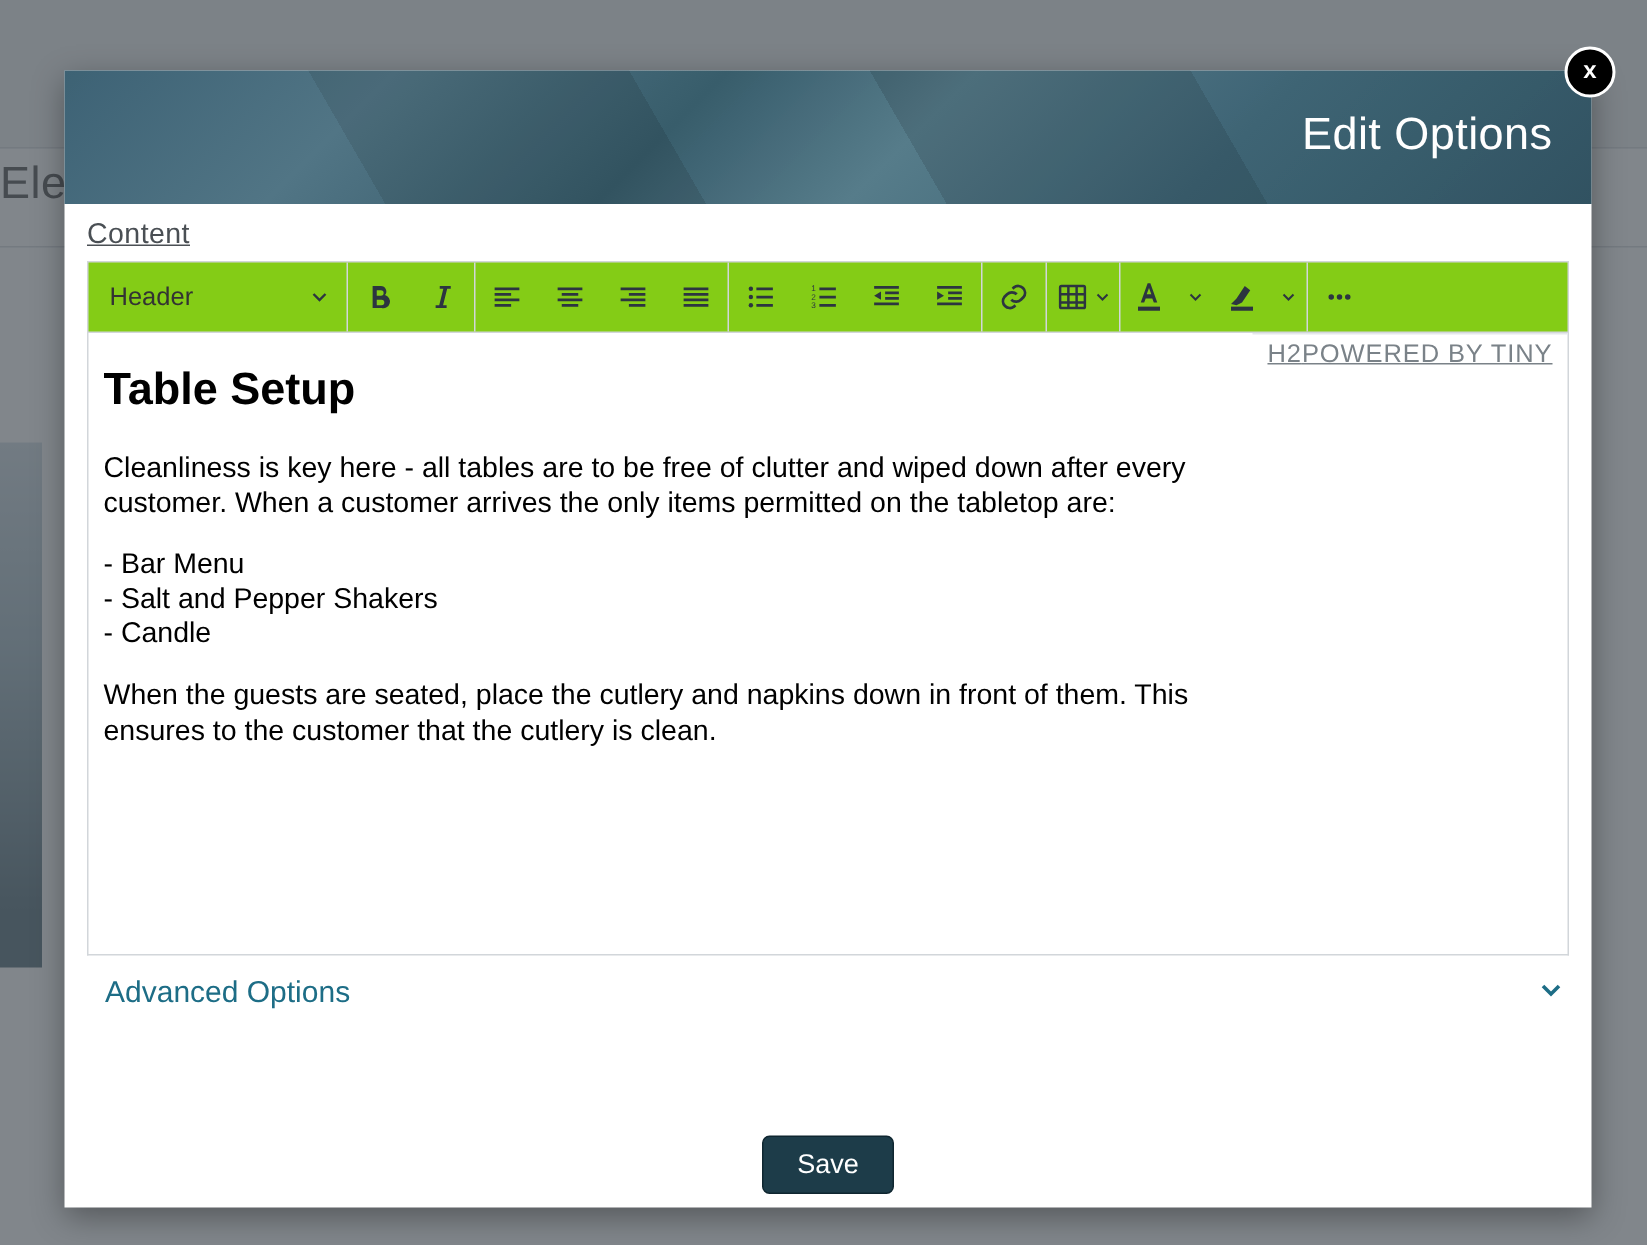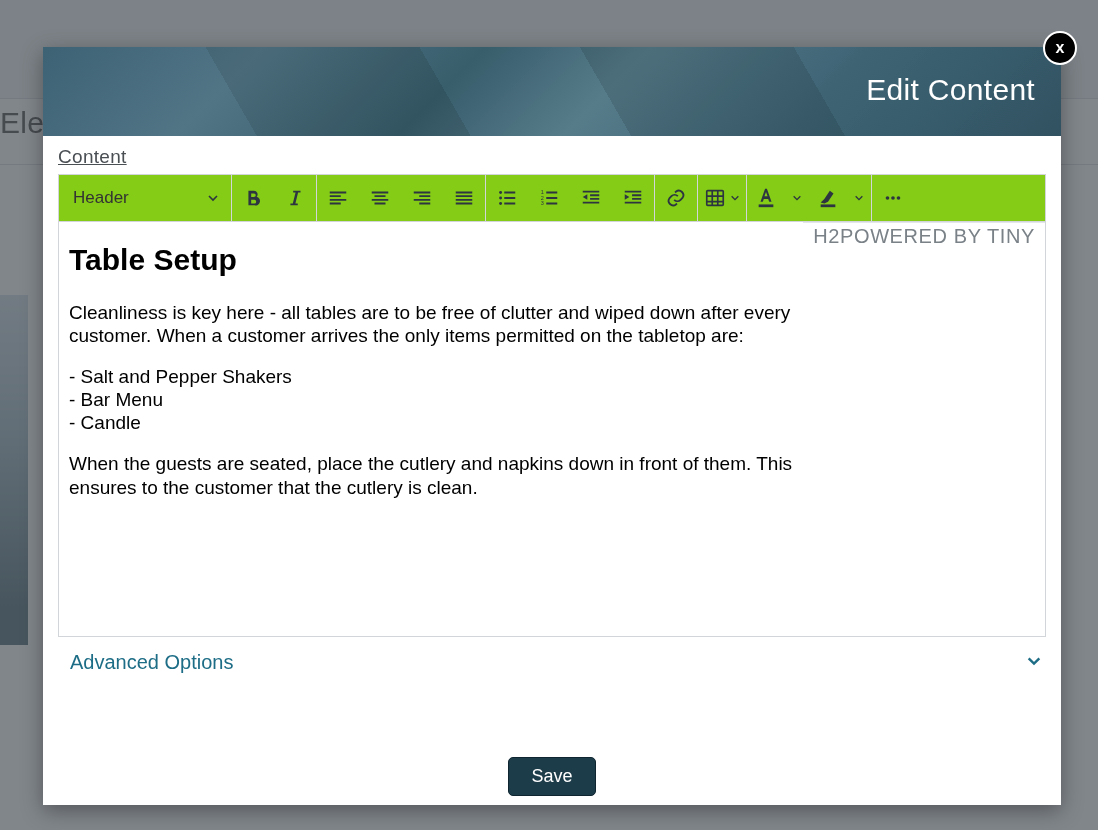--- a/index.html
+++ b/index.html
@@ -46,21 +46,21 @@
   .tb-with-chev-narrow { width: 38px; }
   .tb-chev-alone { width: 24px; }
 
   
   .editor-frame { border: 1px solid #d2d6da; border-top: none; height: 415px; display: flex; }
   .editor-content { flex: 1; padding: 20px 10px 10px 10px; font-size: 19px; color: #000; line-height: 1.22; }
   .editor-content h2 { font-size: 30px; font-weight: 800; margin-bottom: 22px; }
   .editor-content p { margin-bottom: 18px; }
   .editor-content .tight { margin-bottom: 0; }
   .editor-statusbar { height: 27px; border-top: 1px solid #e4e7ea; display: flex; align-items: center;
-                      justify-content: space-between; padding: 0 10px; font-size: 20px; color: #7a8288; letter-spacing: .6px; }
+                      justify-content: space-between; padding: 0 10px; font-size: 17px; color: #7a8288; letter-spacing: .6px; text-decoration: underline; }
 
   
   .adv-row { display: flex; justify-content: space-between; align-items: center; padding: 14px 4px 10px 12px;
              color: #1d6d86; font-size: 20px; cursor: pointer; gap: 36px; }
 
   
   .save-row { position: absolute; bottom: 9px; left: 0; right: 0; display: flex; justify-content: center; align-items: center; }
   .save-btn { background: #1d3c49; color: #fff; border: 1px solid #0f2630; border-radius: 5px;
               padding: 8px 22px; font-size: 18px; cursor: pointer; }
 
@@ -77,21 +77,21 @@
   <div class="bg-img"></div>
 </div>
 <div class="overlay"></div>
 
 <div class="close-btn">
   <span>x</span>
 </div>
 
 <div class="modal">
   <div class="modal-header">
-    <div class="modal-title">Edit Content</div>
+    <div class="modal-title">Edit Options</div>
   </div>
 
   <div class="modal-body">
     <div class="content-label">Content</div>
 
     <div class="toolbar">
 
       <div class="tb-group">
         <div class="tb-btn format-select">
           <span>Header</span>
@@ -274,22 +274,22 @@
               </svg>
           </span>
         </div>
       </div>
     </div>
 
     <div class="editor-frame">
       <div class="editor-content">
         <h2>Table Setup</h2>
         <p>Cleanliness is key here - all tables are to be free of clutter and wiped down after every customer.  When a customer arrives the only items permitted on the tabletop are:</p>
+        <p class="tight">- Bar Menu</p>
         <p class="tight">- Salt and Pepper Shakers</p>
-        <p class="tight">- Bar Menu</p>
         <p>- Candle</p>
         <p>When the guests are seated, place the cutlery and napkins down in front of them.  This ensures to the customer that the cutlery is clean.</p>
       </div>
       <div class="editor-statusbar">
         <span>H2</span>
         <span>POWERED BY TINY</span>
       </div>
     </div>
 
     <div class="adv-row">

